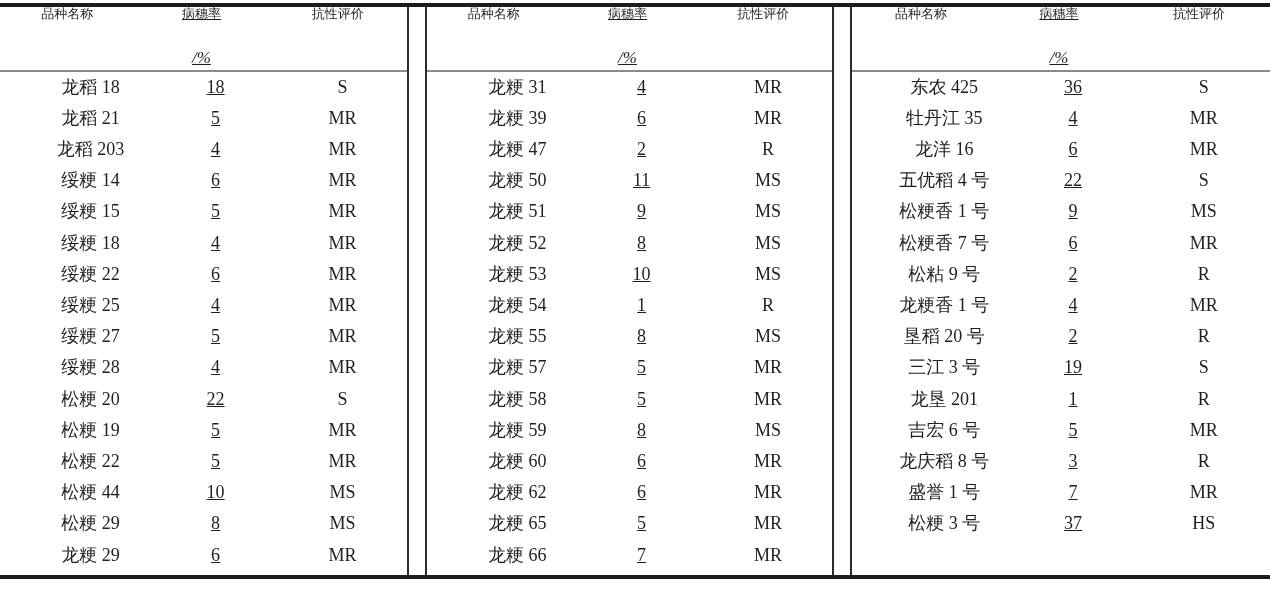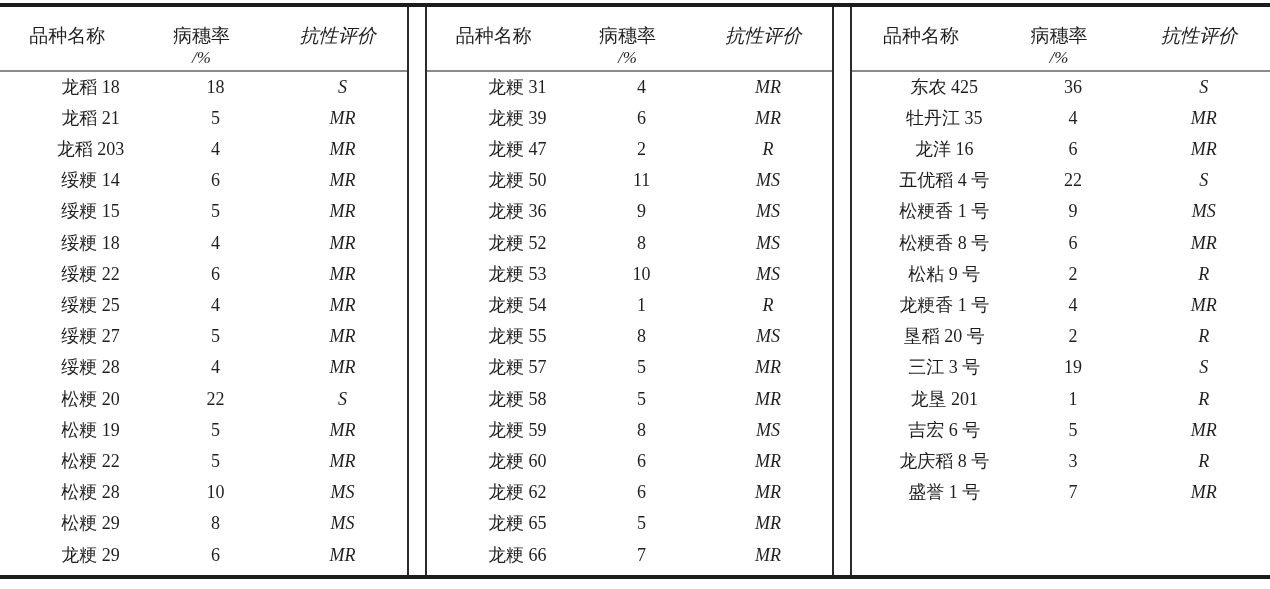--- a/index.html
+++ b/index.html
@@ -28,40 +28,40 @@
   .tbl.s1 { width:407px; }
   .tbl.s2 { width:405px; }
   .tbl.s3 { flex:1; }
   .vdivider {
     width:20px;
     border-left:2px solid #2b2b2b;
     border-right:2px solid #2b2b2b;
   }
   .thead {
     height:40px;
-    display:flex; align-items:flex-end;
-    font-size:19px;
+    display:flex; align-items:flex-start;
+    font-size:13px;
   }
   .unit-row {
     height:23px;
     display:flex; align-items:center;
     font-size:17px;
   }
   .unit-row .cell { font-style:italic; }
   .head-rule { height:2px; background:#8a8a8a; }
   .tbody { display:flex; flex-direction:column;padding-left:28px; }
   .tr {
     height:31.2px;
     display:flex; align-items:center;
     font-size:18px;
   }
   .cell { text-align:center; line-height:1.1; }
   .c-name { width:33%; }
-  .c-rate { width:33%; }
-  .c-eval { width:34%;font-style:italic; }
+  .c-rate { width:33%;text-decoration:underline; }
+  .c-eval { width:34%; }
 </style>
 </head>
 <body>
 
 <div class="page">
   <div class="rule-top"></div>
 
   <div class="sections">
 
     <section class="tbl s1">
@@ -136,21 +136,21 @@
             <div class="cell c-name">松粳 19</div>
             <div class="cell c-rate">5</div>
             <div class="cell c-eval">MR</div>
           </div>
           <div class="tr">
             <div class="cell c-name">松粳 22</div>
             <div class="cell c-rate">5</div>
             <div class="cell c-eval">MR</div>
           </div>
           <div class="tr">
-            <div class="cell c-name">松粳 28</div>
+            <div class="cell c-name">松粳 44</div>
             <div class="cell c-rate">10</div>
             <div class="cell c-eval">MS</div>
           </div>
           <div class="tr">
             <div class="cell c-name">松粳 29</div>
             <div class="cell c-rate">8</div>
             <div class="cell c-eval">MS</div>
           </div>
           <div class="tr">
             <div class="cell c-name">龙粳 29</div>
@@ -189,21 +189,21 @@
             <div class="cell c-name">龙粳 47</div>
             <div class="cell c-rate">2</div>
             <div class="cell c-eval">R</div>
           </div>
           <div class="tr">
             <div class="cell c-name">龙粳 50</div>
             <div class="cell c-rate">11</div>
             <div class="cell c-eval">MS</div>
           </div>
           <div class="tr">
-            <div class="cell c-name">龙粳 36</div>
+            <div class="cell c-name">龙粳 51</div>
             <div class="cell c-rate">9</div>
             <div class="cell c-eval">MS</div>
           </div>
           <div class="tr">
             <div class="cell c-name">龙粳 52</div>
             <div class="cell c-rate">8</div>
             <div class="cell c-eval">MS</div>
           </div>
           <div class="tr">
             <div class="cell c-name">龙粳 53</div>
@@ -292,21 +292,21 @@
             <div class="cell c-name">五优稻 4 号</div>
             <div class="cell c-rate">22</div>
             <div class="cell c-eval">S</div>
           </div>
           <div class="tr">
             <div class="cell c-name">松粳香 1 号</div>
             <div class="cell c-rate">9</div>
             <div class="cell c-eval">MS</div>
           </div>
           <div class="tr">
-            <div class="cell c-name">松粳香 8 号</div>
+            <div class="cell c-name">松粳香 7 号</div>
             <div class="cell c-rate">6</div>
             <div class="cell c-eval">MR</div>
           </div>
           <div class="tr">
             <div class="cell c-name">松粘 9 号</div>
             <div class="cell c-rate">2</div>
             <div class="cell c-eval">R</div>
           </div>
           <div class="tr">
             <div class="cell c-name">龙粳香 1 号</div>
@@ -336,19 +336,24 @@
           <div class="tr">
             <div class="cell c-name">龙庆稻 8 号</div>
             <div class="cell c-rate">3</div>
             <div class="cell c-eval">R</div>
           </div>
           <div class="tr">
             <div class="cell c-name">盛誉 1 号</div>
             <div class="cell c-rate">7</div>
             <div class="cell c-eval">MR</div>
           </div>
+          <div class="tr">
+            <div class="cell c-name">松粳 3 号</div>
+            <div class="cell c-rate">37</div>
+            <div class="cell c-eval">HS</div>
+          </div>
         </div>
     </section>
 
   </div>
 
   <div class="rule-bottom"></div>
 </div>
 
 </body></html>

